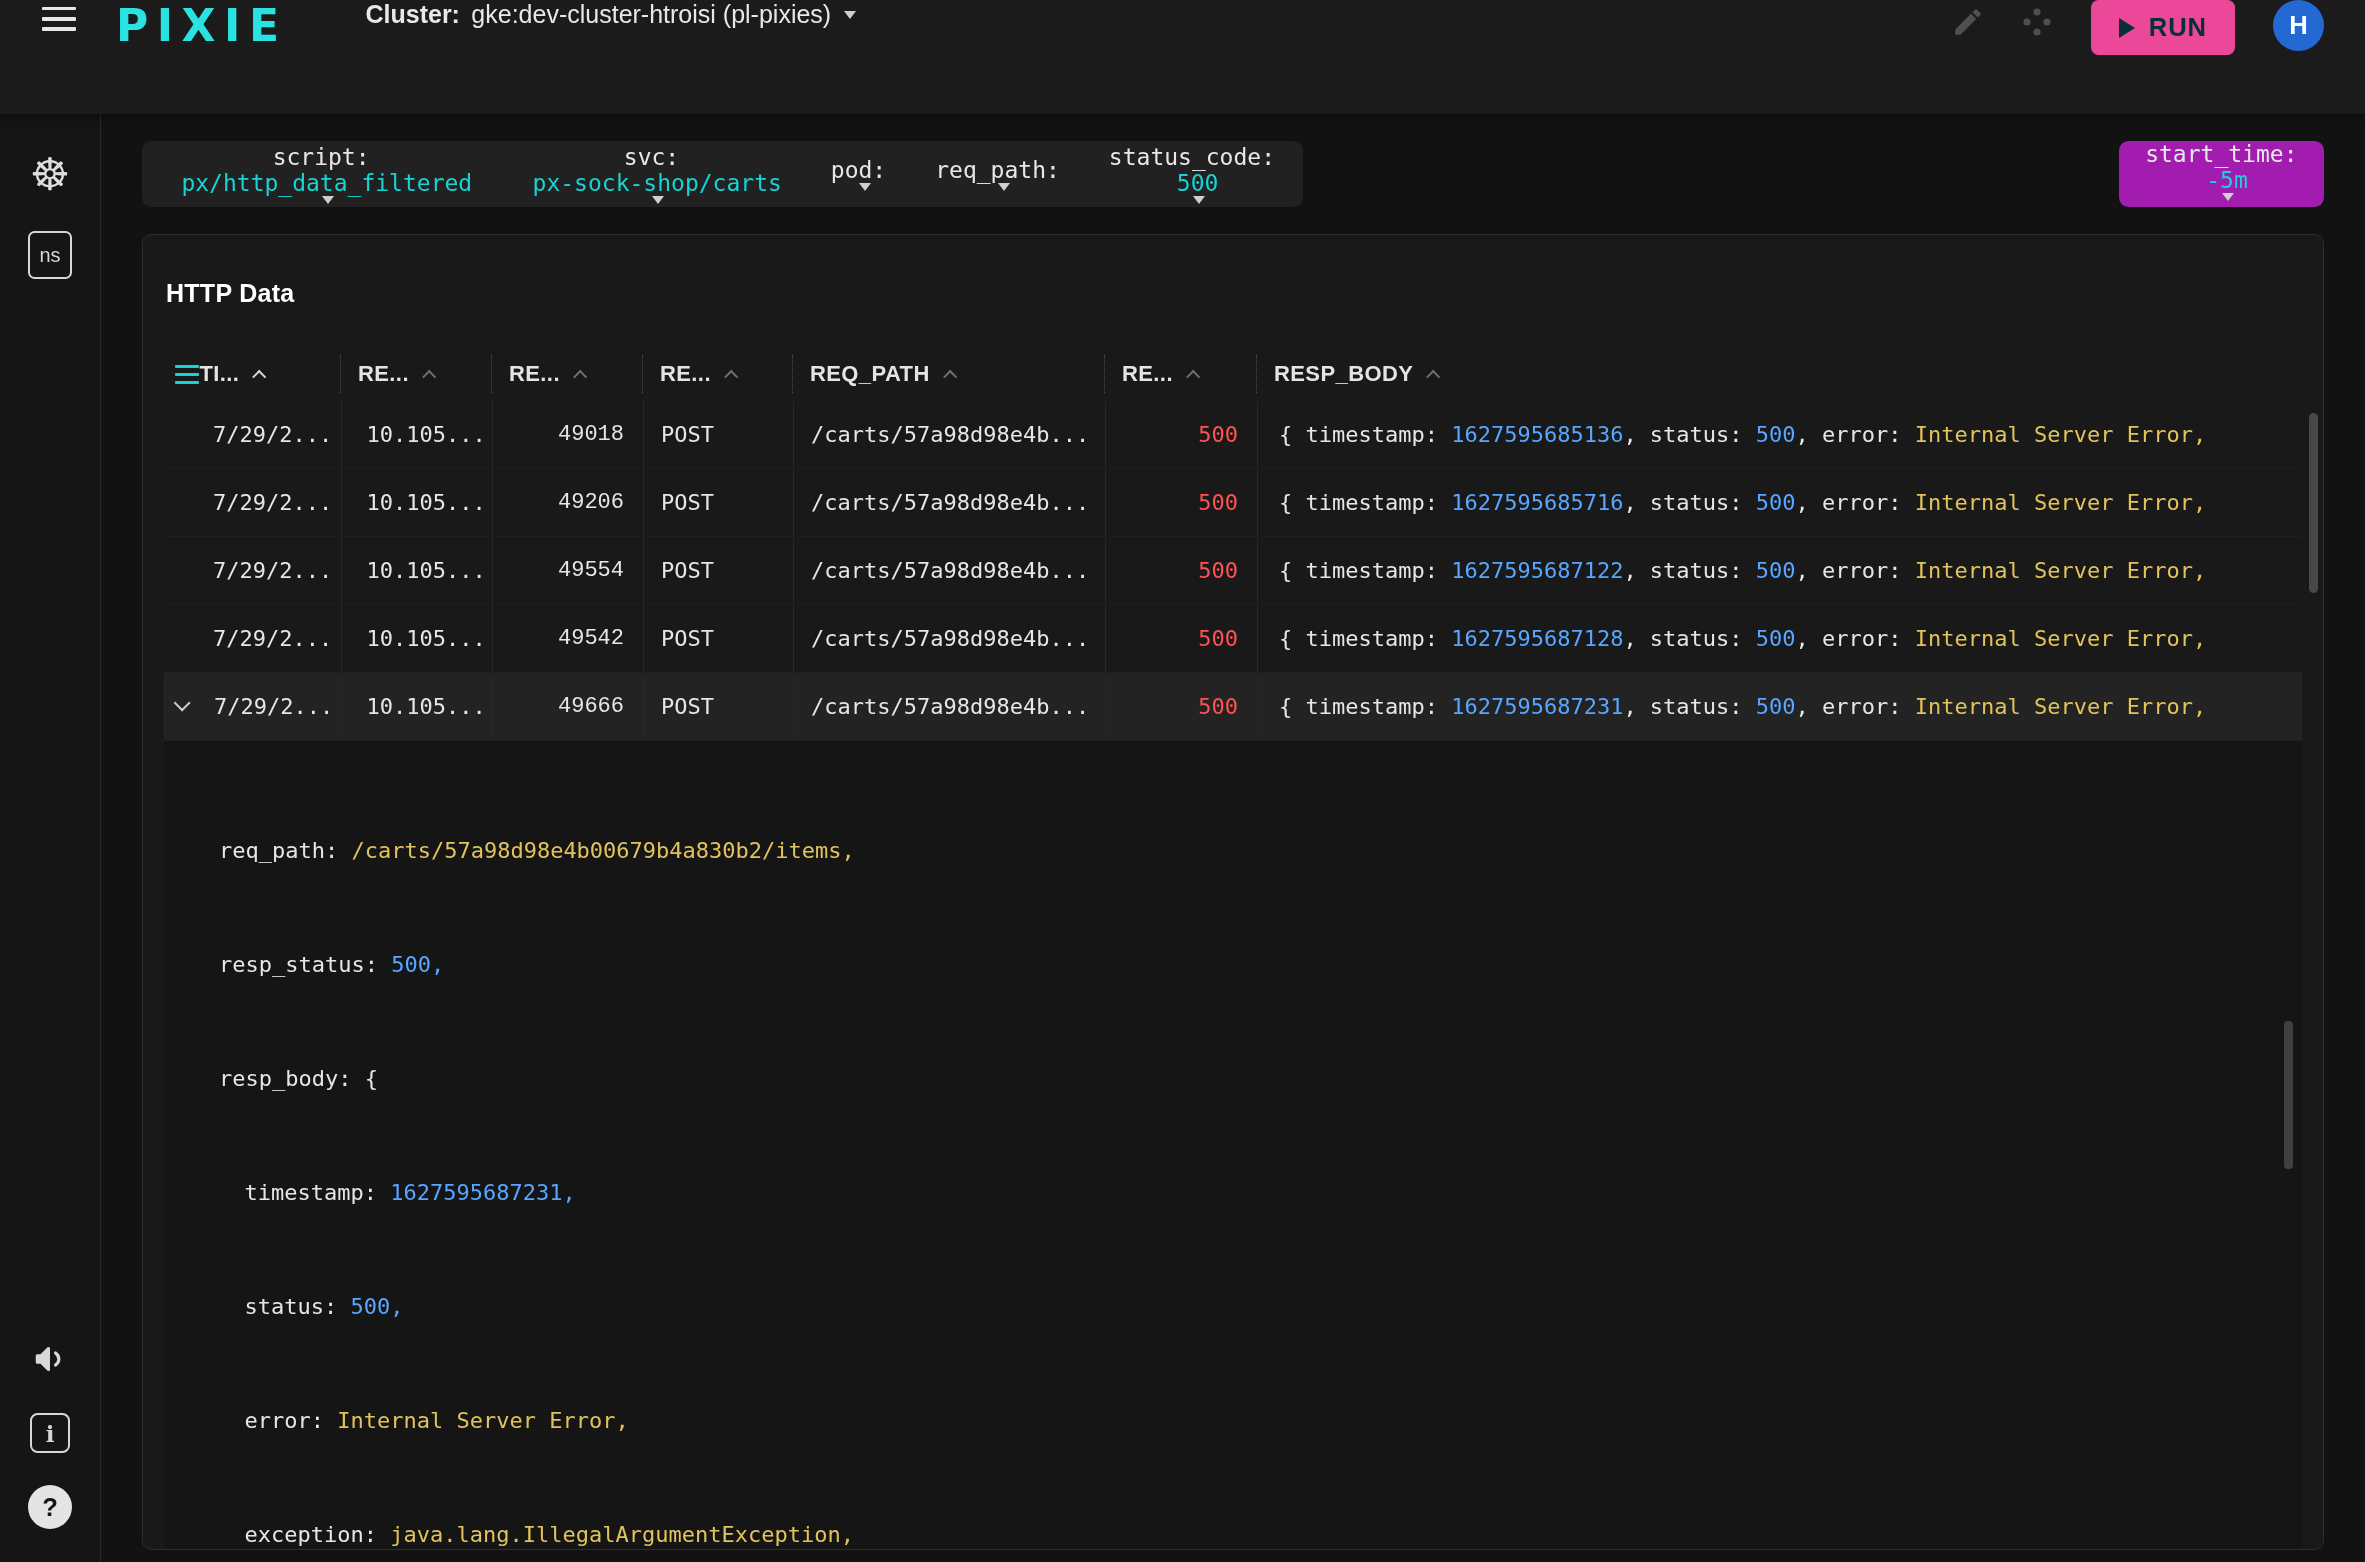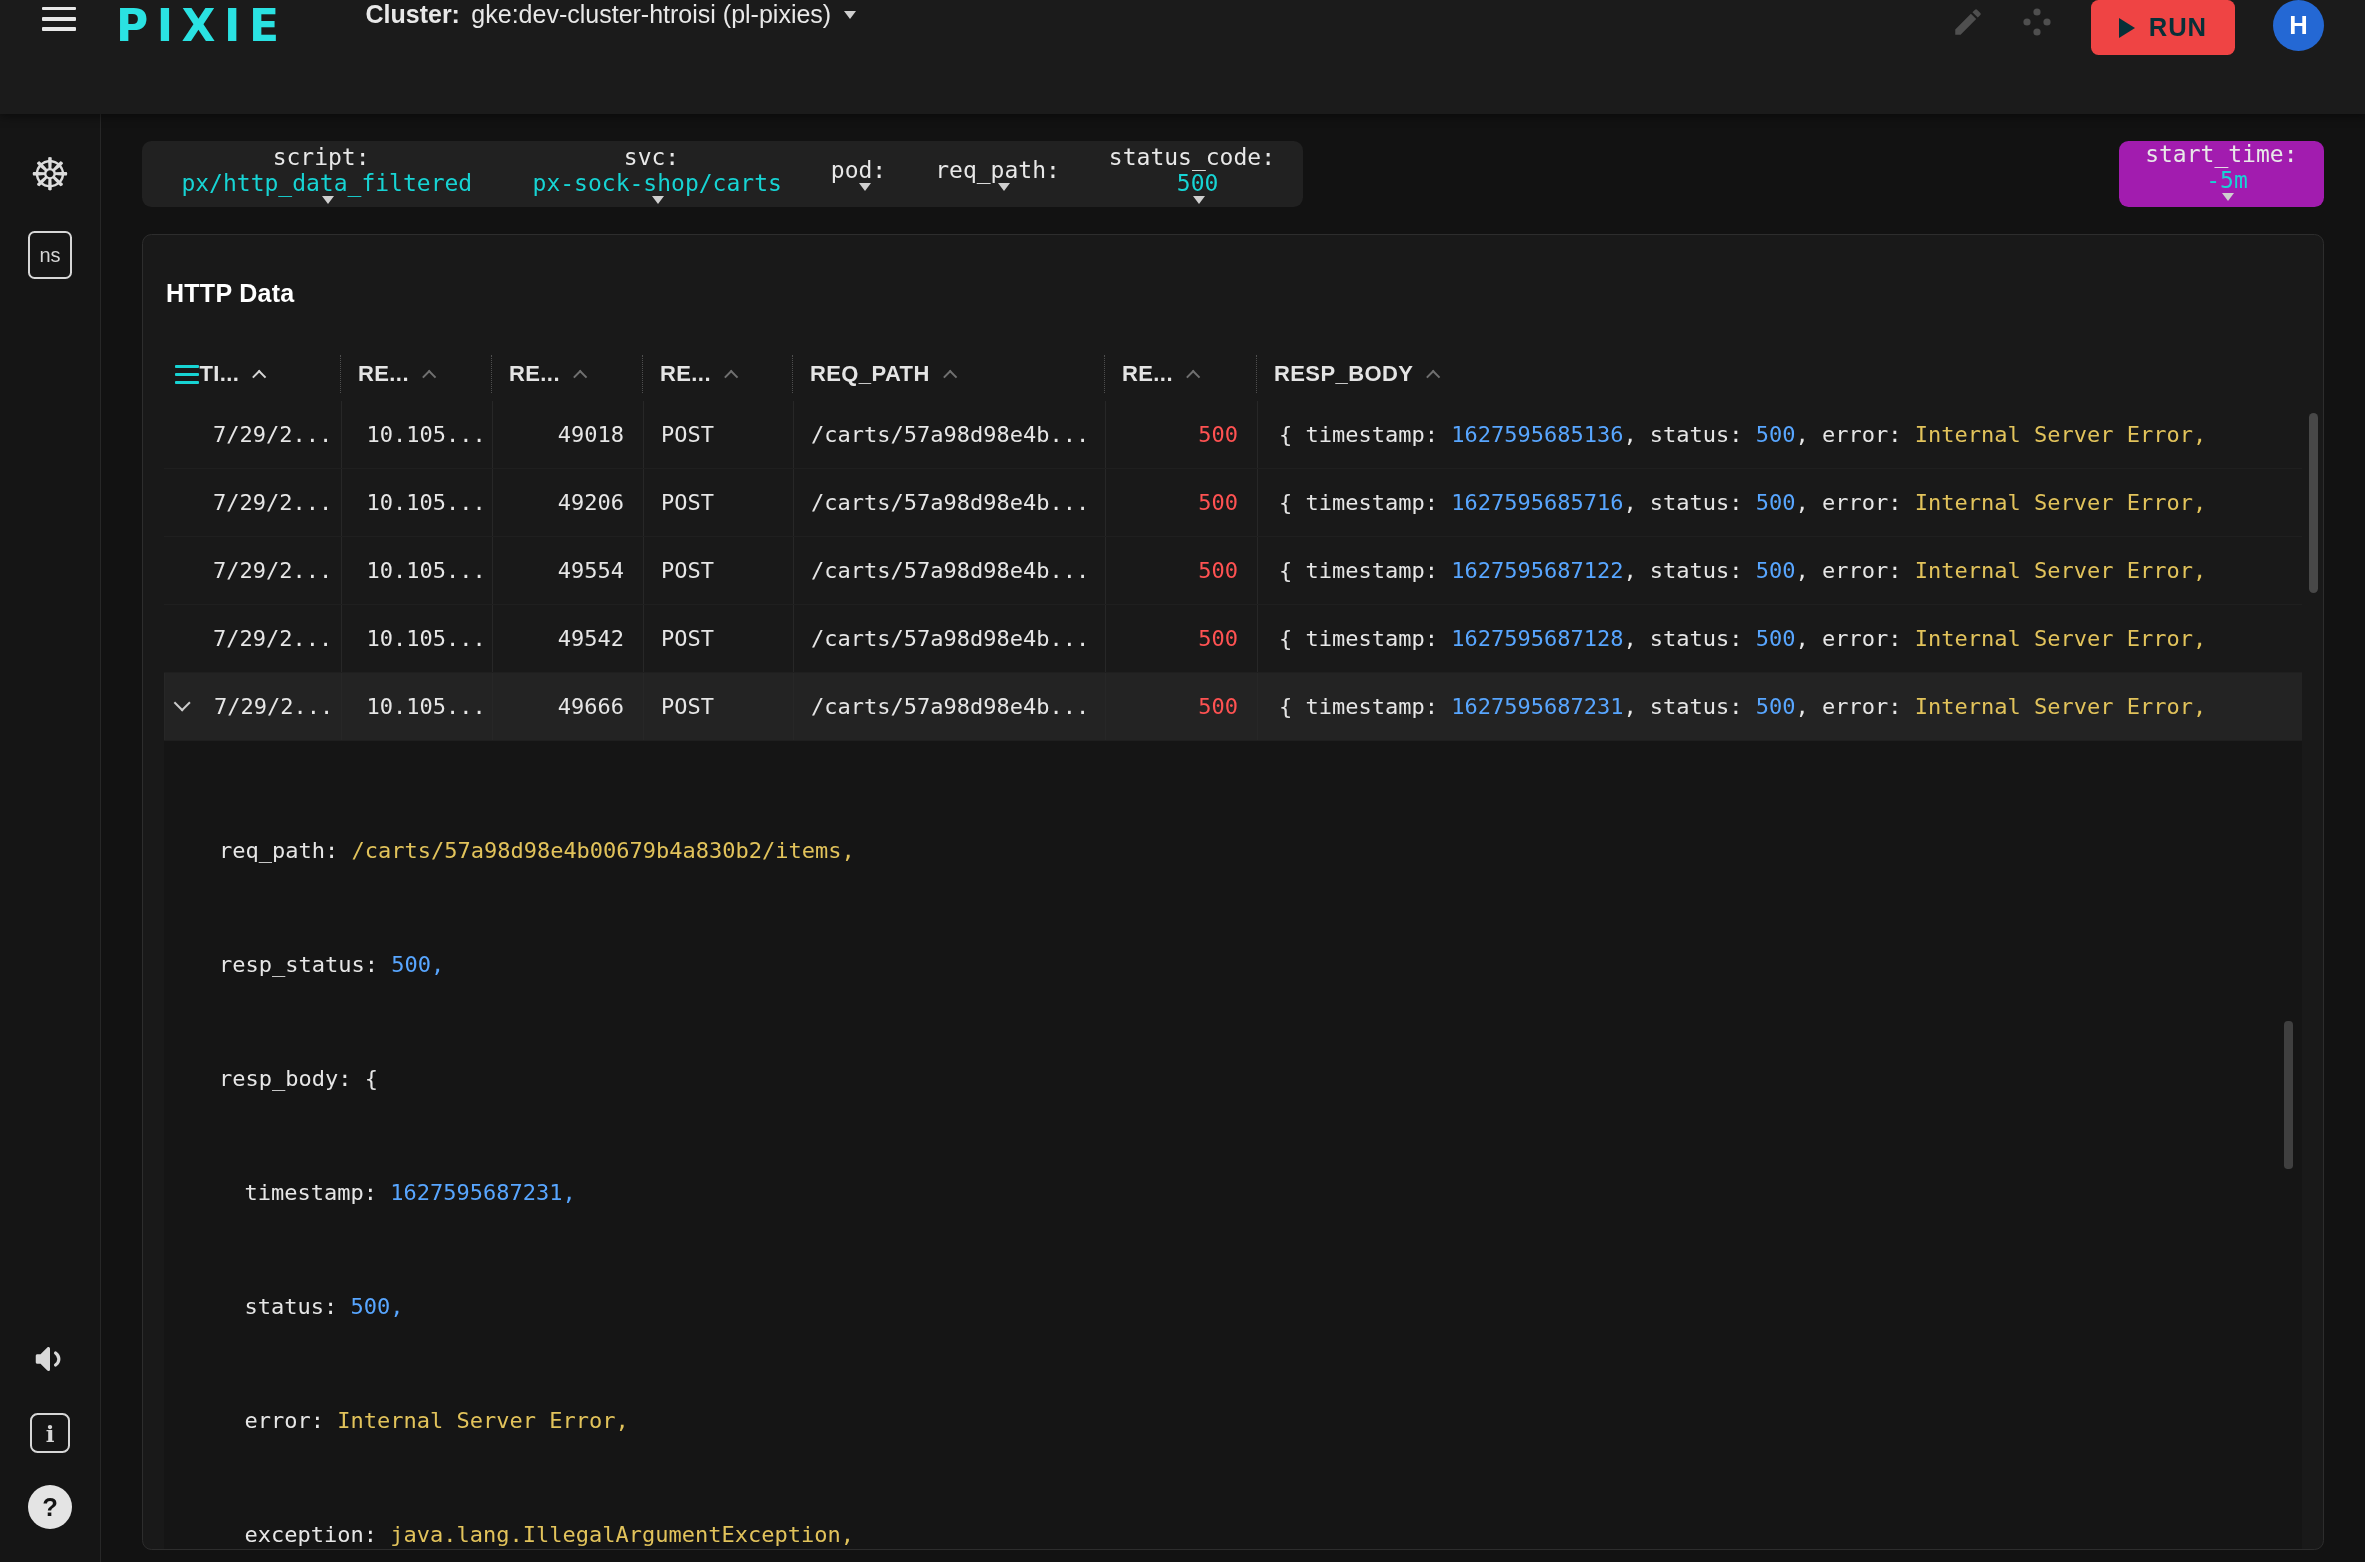--- a/index.html
+++ b/index.html
@@ -14,21 +14,21 @@
   .logo { margin-left:40px; font-size:44px; font-weight:800; letter-spacing:8.5px;
           color:#2ae2e2; font-family:"DejaVu Sans",sans-serif; cursor:pointer; }
   .cluster { margin-left:78px; display:flex; align-items:center; font-size:25px; color:#e8e8e8; cursor:pointer; }
   .cluster-key { font-weight:700; margin-right:11.4px; }
   .caret-down { width:0; height:0; border-left:6.6px solid transparent; border-right:6.6px solid transparent;
                 border-top:8.5px solid #cfcfcf; margin-left:13.2px; }
   .tb-spacer { flex:1; }
   .icon-btn { width:44px; height:44px; display:flex; align-items:center; justify-content:center;
               margin-left:24.6px; cursor:pointer; }
   .run-btn { margin-left:32px; height:55px; padding:0 28px; border:none; border-radius:7.6px;
-             background:#ef4444; color:#083038; font-size:25.6px; font-weight:700; letter-spacing:0.9px;
+             background:#ec4899; color:#083038; font-size:25.6px; font-weight:700; letter-spacing:0.9px;
              display:flex; align-items:center; gap:14px; font-family:"Liberation Sans",sans-serif; cursor:pointer; }
   .play-tri { width:0; height:0; border-top:10.4px solid transparent; border-bottom:10.4px solid transparent;
               border-left:16px solid #083038; }
   .avatar { margin-left:38px; width:51px; height:51px; border-radius:50%; background:#2468d4;
             color:#fff; font-size:25.6px; font-weight:700; display:flex; align-items:center;
             justify-content:center; cursor:pointer; }
 
   
   .app-body { display:flex; height:1449px; }
   .sidebar { width:101px; background:#151515; border-right:0.9px solid #272727;
@@ -71,21 +71,21 @@
   .sort-caret { width:10.4px; height:10.4px; border-left:2.8px solid #707070; border-top:2.8px solid #707070;
         transform:rotate(45deg); margin-left:15px; position:relative; top:2.8px; flex:none; }
   .sort-caret.active { border-color:#d6d6d6; }
 
   .drow { position:relative; height:68px; border-bottom:0.9px solid #1f1f1f;
           font-family:"DejaVu Sans Mono",monospace; font-size:22px; color:#e6e6e6; cursor:pointer; }
   .drow .td { display:flex; align-items:center; overflow:hidden; }
   .drow .td:not(:first-child) { border-left:0.9px solid #272727; }
   .c-time  { padding-left:49px; }
   .c-addr  { padding-left:24.6px; }
-  .c-port  { justify-content:flex-end; padding-right:19px; }
+  .c-port  { justify-content:flex-end; padding-right:19px;font-family:Liberation Mono, monospace; }
   .c-method{ padding-left:17px; }
   .c-path  { padding-left:17px; }
   .c-status{ justify-content:flex-end; padding-right:19px; color:#ff5252; }
   .drow .c-status { color:#ff5252; }
   .c-body  { padding-left:21px; white-space:pre; }
   .drow.expanded { background:#232323; }
   .expander { position:absolute; left:12.3px; top:24.6px; width:12.3px; height:12.3px;
               border-right:2.8px solid #ccc; border-bottom:2.8px solid #ccc; transform:rotate(45deg); }
 
   .num { color:#58a6ff; } .str { color:#e2c35b; } .w { color:#e6e6e6; }

